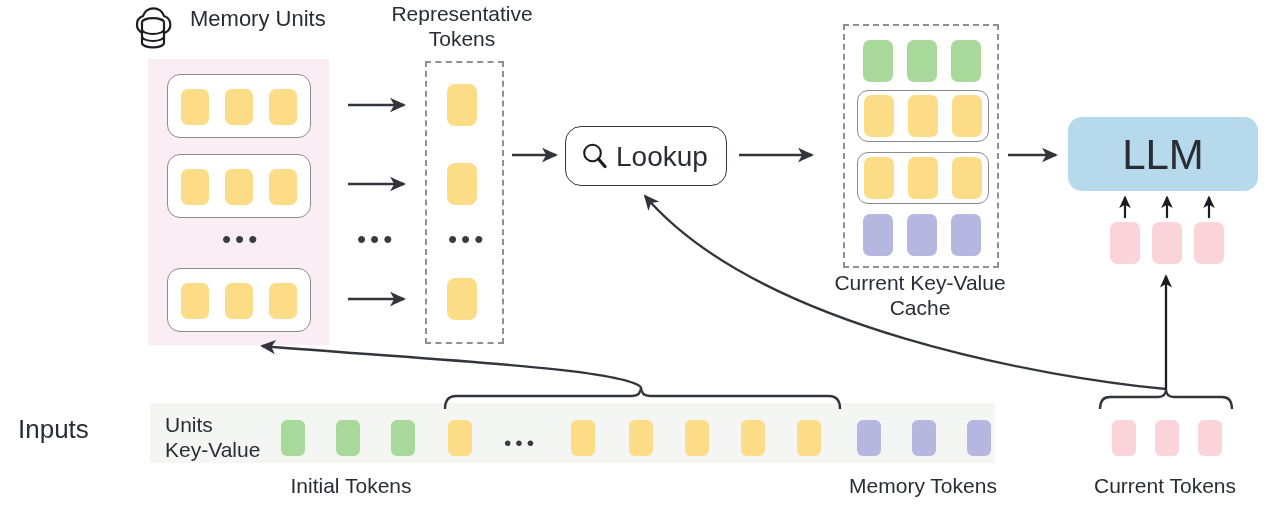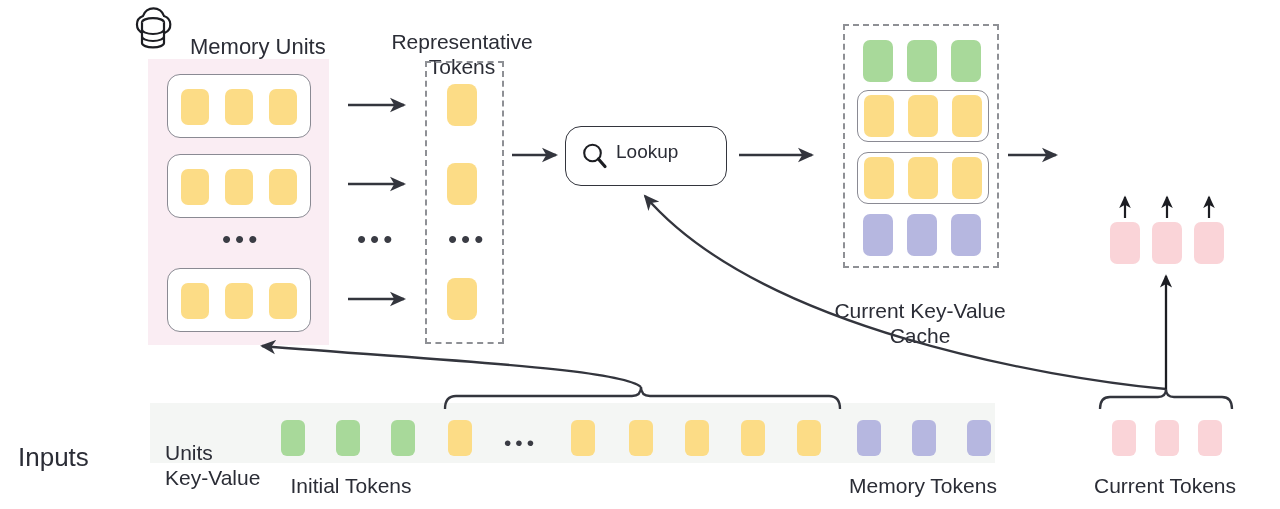--- a/index.html
+++ b/index.html
@@ -1,19 +1,19 @@
 <!DOCTYPE html>
 <html><head>
 <meta charset="utf-8">
 <style>
   html,body{margin:0;padding:0;background:#ffffff;}
   body{font-family:"Liberation Sans","DejaVu Sans",sans-serif;color:#2b2d36;}
   #stage{position:relative;width:1280px;height:509px;overflow:hidden;background:#fff;}
   .abs{position:absolute;}
-  .lbl{position:absolute;color:#2b2d36;line-height:1.18;white-space:pre-line;margin-top:28px;}
+  .lbl{position:absolute;color:#2b2d36;line-height:1.18;white-space:pre-line;}
 
   
   #ctx-label{left:18px;top:160px;font-size:26px;}
   #inputs-label{left:18px;top:414px;font-size:26px;}
 
   
   #mem-units-label{left:190px;top:6px;font-size:22px;}
   #cloud-icon{left:125px;top:2px;width:56px;height:50px;}
 
   
@@ -26,21 +26,21 @@
   .mem-unit .tok{position:absolute;top:14px;width:28px;height:36px;border-radius:7px;background:#fcdc86;}
 
   .dots-h{position:absolute;font-size:26px;letter-spacing:4px;color:#3a3c44;line-height:1;}
 
   
   #rep-box{left:425px;top:61px;width:75px;height:279px;border:2px dashed #8e9095;}
   .rep-tok{position:absolute;width:30px;height:42px;border-radius:8px;background:#fcdc86;}
 
   
   #lookup-box{left:565px;top:126px;width:160px;height:58px;border:1.8px solid #33353d;border-radius:16px;background:#fff;}
-  #lookup-text{position:absolute;left:50px;top:14px;font-size:19px;}
+  #lookup-text{position:absolute;left:50px;top:14px;font-size:28px;}
   #lookup-icon{position:absolute;left:14px;top:14px;width:30px;height:30px;}
 
   
   #kv-box{left:843px;top:24px;width:152px;height:240px;border:2px dashed #8e9095;}
   #kv-label{left:800px;top:271px;width:240px;text-align:center;font-size:21px;}
   .kv-row{position:absolute;left:18px;width:118px;height:42px;}
   .kv-row.framed{border:1.3px solid #8a8a93;border-radius:11px;background:#fff;height:50px;}
   .kv-cell{position:absolute;top:0;width:30px;height:42px;border-radius:7px;}
   .kv-row.framed .kv-cell{top:4px;}
 
@@ -130,20 +130,23 @@
     </div>
     <div class="kv-row" style="top:188px;">
       <div class="kv-cell" style="left:0;background:#b6b7e0;"></div>
       <div class="kv-cell" style="left:44px;background:#b6b7e0;"></div>
       <div class="kv-cell" style="left:88px;background:#b6b7e0;"></div>
     </div>
   </div>
   <div class="lbl" id="kv-label">Current Key-Value
 Cache</div>
 
+  <div class="abs" id="llm-box">
+    <div id="llm-text">LLM</div>
+  </div>
   <div class="cur-tok" style="left:1110px;top:222px;"></div>
   <div class="cur-tok" style="left:1152px;top:222px;"></div>
   <div class="cur-tok" style="left:1194px;top:222px;"></div>
 
   <div class="abs" id="input-strip"></div>
   <div class="lbl" id="pkv-label">Units
 Key-Value</div>
 
   <div class="in-tok" style="left:281px;background:#a8d99a;"></div>
   <div class="in-tok" style="left:336px;background:#a8d99a;"></div>

